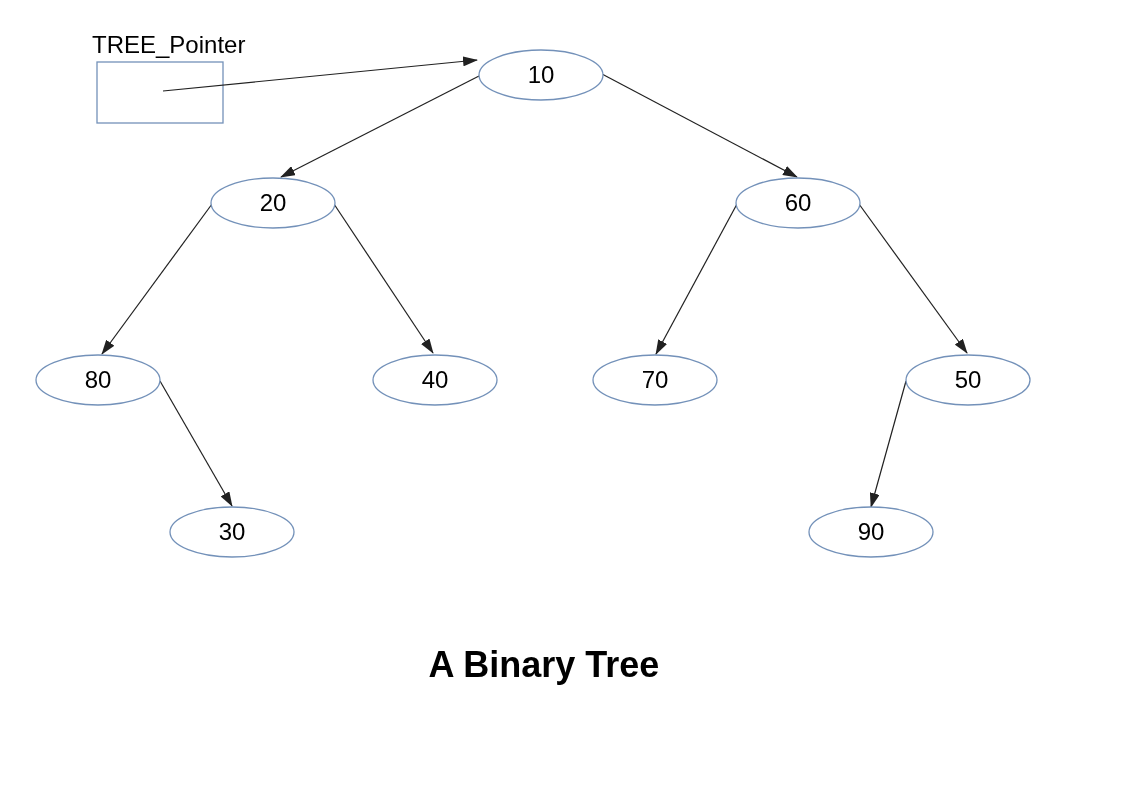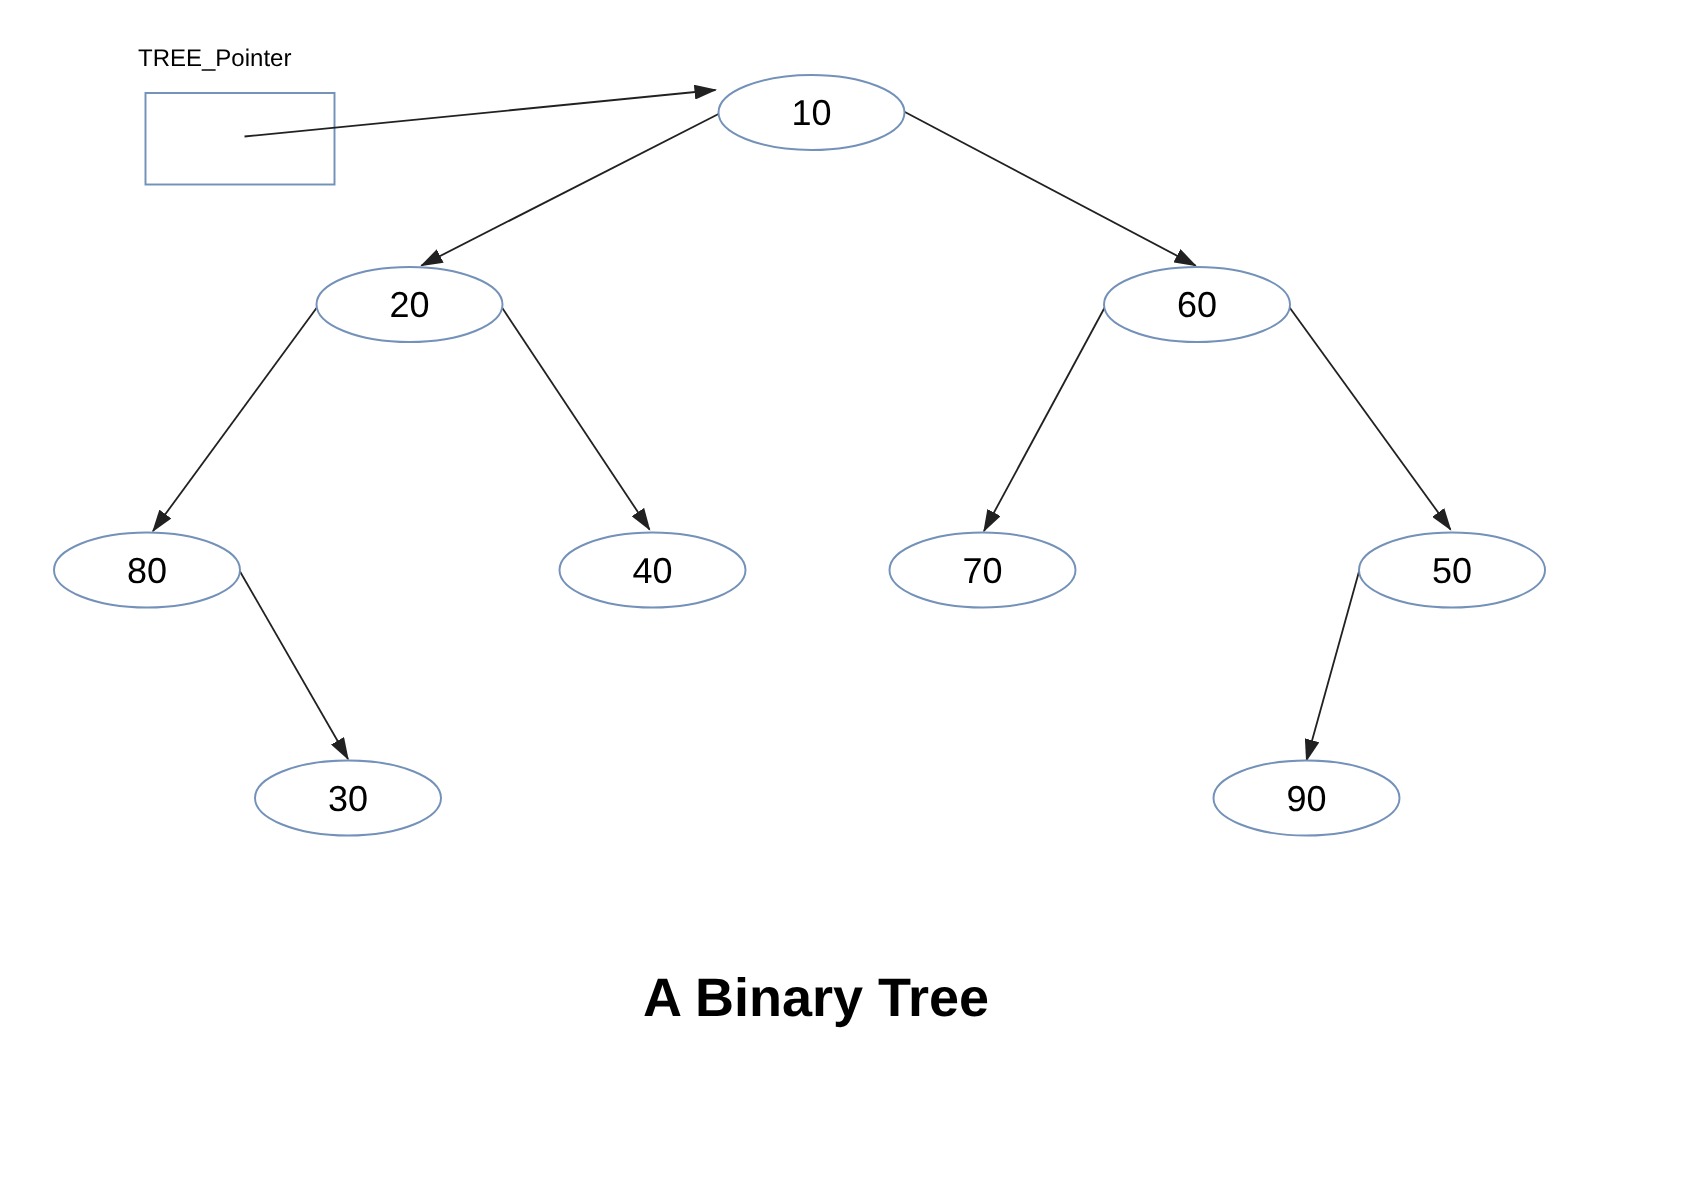--- a/index.html
+++ b/index.html
@@ -17,21 +17,21 @@
   }
   .stage svg {
     position: absolute;
     left: 0;
     top: 0;
   }
   .pointer-label {
     position: absolute;
     left: 92px;
     top: 31px;
-    font-size: 16px;
+    font-size: 24px;
     color: #000000;
     white-space: nowrap;
   }
   .title {
     position: absolute;
     top: 644px;
     left: 0;
     width: 1088px;
     text-align: center;
     font-size: 36px;

